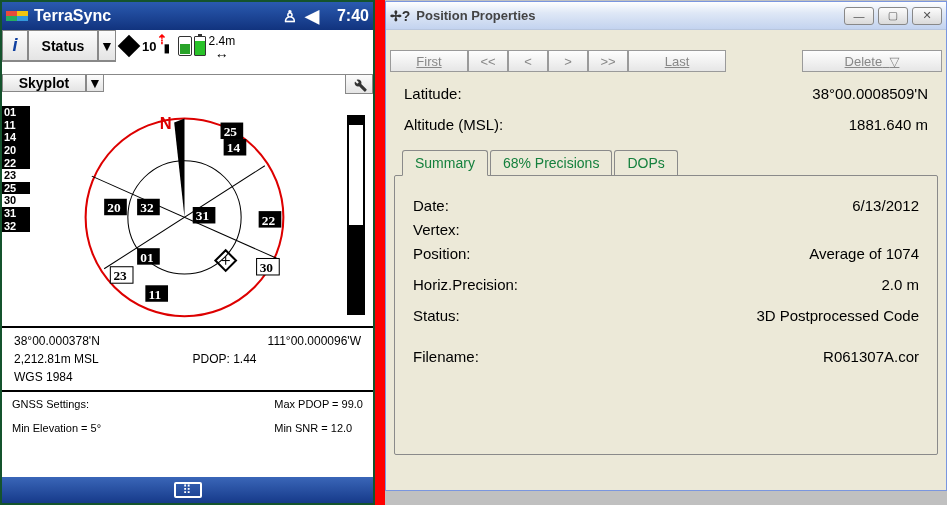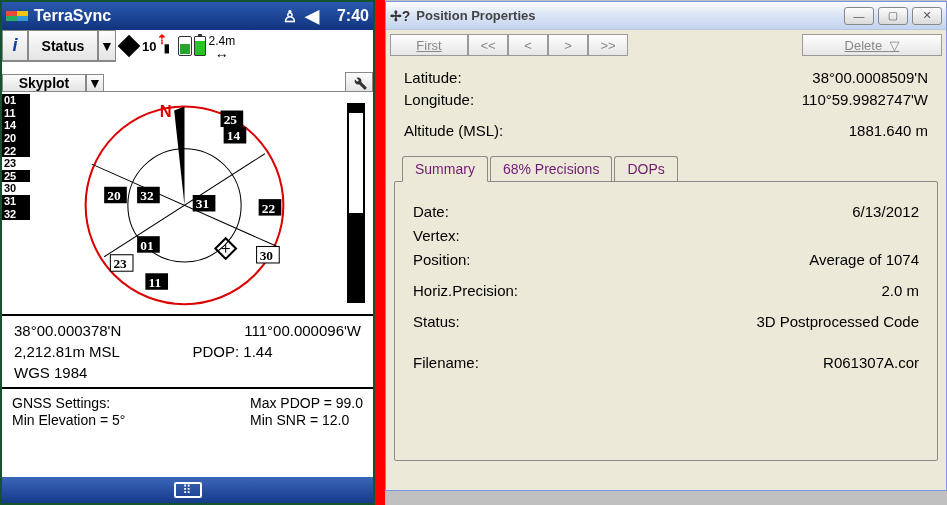--- a/index.html
+++ b/index.html
@@ -101,22 +101,23 @@
   .mem-ico { width:14px; height:20px; border:1px solid #333; border-radius:2px; padding:1px; display:flex; align-items:flex-end; }
   .mem-ico::before{content:""; display:block; width:100%; height:60%; background:#29a329;}
   .batt-ico { width:12px; height:20px; border:1px solid #333; border-radius:1px; position:relative; display:flex; align-items:flex-end;}
   .batt-ico::before{content:""; position:absolute; top:-3px; left:3px; width:4px; height:2px; background:#333;}
   .batt-ico::after{content:""; display:block; width:100%; height:80%; background:#29c229;}
   .dist-ico { display:flex; flex-direction:column; align-items:center; font-size:12px; gap:0; }
   .dist-ico .arrows{font-size:14px; line-height:10px;}
 
   .toolbar2 {
     display: flex;
-    align-items: flex-end;
+    align-items: flex-start;
     height: 30px;
+    margin-top: 12px;
   }
   .skyplot-btn { width: 84px; font-weight: bold; }
   .tl2-spacer { flex:1; border-bottom:1px solid #888; }
   .wrench { width: 28px; }
   .wrench svg{width:18px;height:18px;}
 
   .skyplot-body {
     display: flex;
     height: 222px;
   }
@@ -148,34 +149,34 @@
     border:2px solid #000;
     position:relative;
     background:#fff;
   }
   .snr-fill{position:absolute; bottom:0; left:0; right:0; height:45%; background:#000;}
   .snr-cap{position:absolute; top:-2px; left:-2px; right:-2px; height:10px; background:#000;}
 
   .coord-block {
     border-top: 2px solid #000;
     padding: 6px 12px;
-    font-size: 15px;
+    font-size: 12px;
     display:grid;
     grid-template-columns: 1fr 1fr;
     gap: 4px 10px;
   }
   .coord-block .full{grid-column:1/-1;}
 
   .gnss-block {
     border-top: 2px solid #000;
     padding: 6px 10px;
-    font-size: 14px;
+    font-size: 11px;
     display:grid;
     grid-template-columns: 1fr auto;
-    row-gap: 1px;
+    row-gap: 12px;
   }
 
   .wm-footer {
     position:absolute;
     bottom:0; left:0; right:0;
     height: 26px;
     background: linear-gradient(#3a66b8,#163a8a);
     display:flex; align-items:center; justify-content:center;
     color:#fff;
   }
@@ -199,21 +200,21 @@
     border:1px solid #888;border-radius:3px;
     background:linear-gradient(#fcfcfc,#dadada);
     margin-left:4px;
     display:flex;align-items:center;justify-content:center;
     font-size:11px;color:#555;
   }
 
   .nav-row{
     display:flex;
     gap:0;
-    padding:4px 4px 2px;
+    padding:20px 4px 2px;
     background:#ece9d8;
   }
   .nav-row .btn{
     border:1px solid #9a9a9a;
     background:linear-gradient(#fefefe,#e6e6e6);
     height:22px;
     display:flex;align-items:center;justify-content:center;
     font-size:13px;
     color:#888;
   }
@@ -240,21 +241,21 @@
     margin-left:8px;
   }
   .tab{
     border:1px solid #8a8a8a;
     border-bottom:none;
     padding:4px 12px;
     background:#ece9d8;
     font-size:14px;
     border-radius:3px 3px 0 0;
     margin-right:2px;
-    color:#701a75;
+    color:#15803d;
   }
   .tab.active{
     background:#ece9d8;
     position:relative;
     z-index:2;
     border-bottom:1px solid #ece9d8;
     margin-bottom:-1px;
   }
   .tab-panel{
     border:1px solid #8a8a8a;
@@ -420,36 +421,33 @@
     <div class="winbtn">▢</div>
     <div class="winbtn">✕</div>
   </div>
 
   <div class="nav-row">
     <div class="btn nav-first">First</div>
     <div class="btn nav-sm">&lt;&lt;</div>
     <div class="btn nav-sm">&lt;</div>
     <div class="btn nav-sm">&gt;</div>
     <div class="btn nav-sm">&gt;&gt;</div>
+    <div class="btn nav-last">Last</div>
     <div class="nav-gap"></div>
     <div class="btn nav-del">
       <span>Delete</span>
       &nbsp;&nbsp;<span>▽</span>
     </div>
   </div>
 
   <div class="props">
     <div class="prow">
         <span>Latitude:</span>
         <span>38°00.0008509'N</span>
       </div>
-    <div class="prow">
-        <span>Longitude:</span>
-        <span>110°59.9982747'W</span>
-      </div>
     <div class="prow" style="margin-top:14px">
         <span>Altitude (MSL):</span>
         <span>1881.640 m</span>
       </div>
   </div>
 
   <div class="tabstrip">
     <div class="tabs">
       <div class="tab active">Summary</div>
       <div class="tab">68% Precisions</div>

